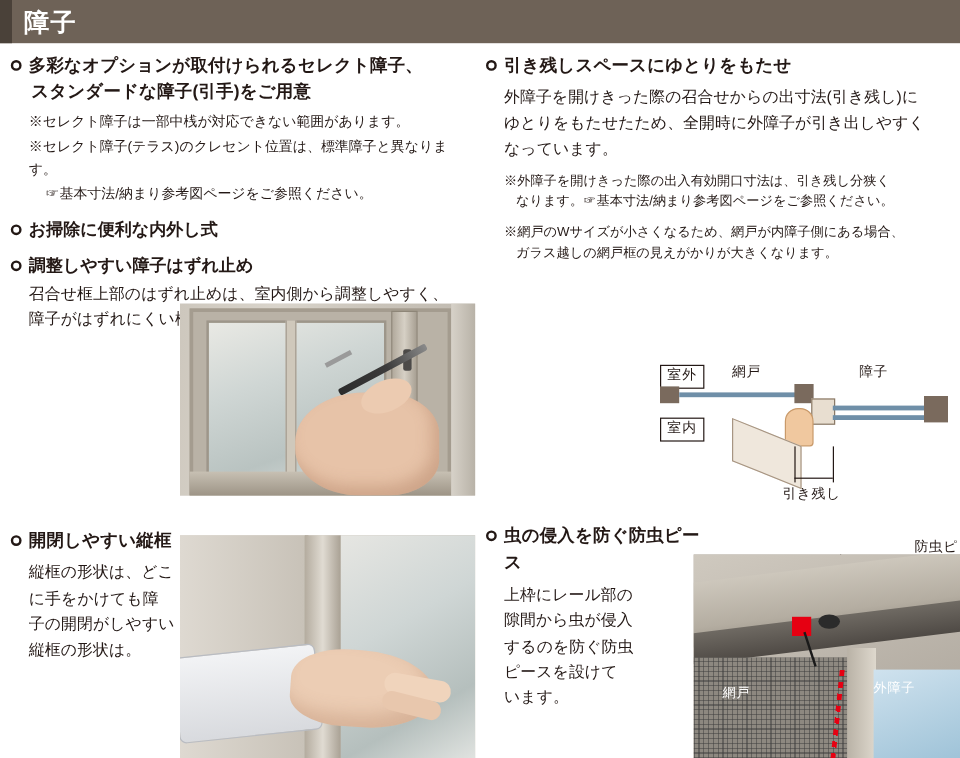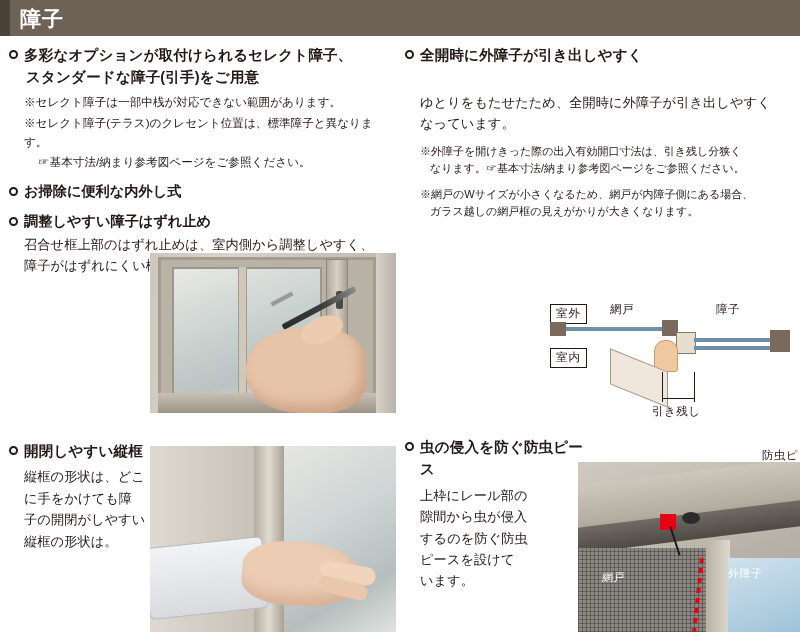--- a/index.html
+++ b/index.html
@@ -445,25 +445,25 @@
     <div class="p2-glass"></div>
     <div class="p2-sleeve"></div>
     <div class="p2-hand"></div>
     <div class="p2-finger"></div>
     <div class="p2-finger2"></div>
   </div>
 
   <div class="col-right">
 
     <div class="bullet-head">
-      <span>全開時に外障子が引き出しやすく</span>
+      <span>引き残しスペースにゆとりをもたせ</span>
     </div>
 
     <div class="body-text">
-      <br>
+      <span>外障子を開けきった際の召合せからの出寸法(引き残し)に</span><br>
       <span>ゆとりをもたせたため、全開時に外障子が引き出しやすく</span><br>
       <span>なっています。</span>
     </div>
 
     <div class="note-small">
       <span>※外障子を開けきった際の出入有効開口寸法は、引き残し分狭く</span><br>
       <span style="display:inline-block; padding-left:10px;">なります。☞基本寸法/納まり参考図ページをご参照ください。</span>
     </div>
 
     <div style="height:6px"></div>

